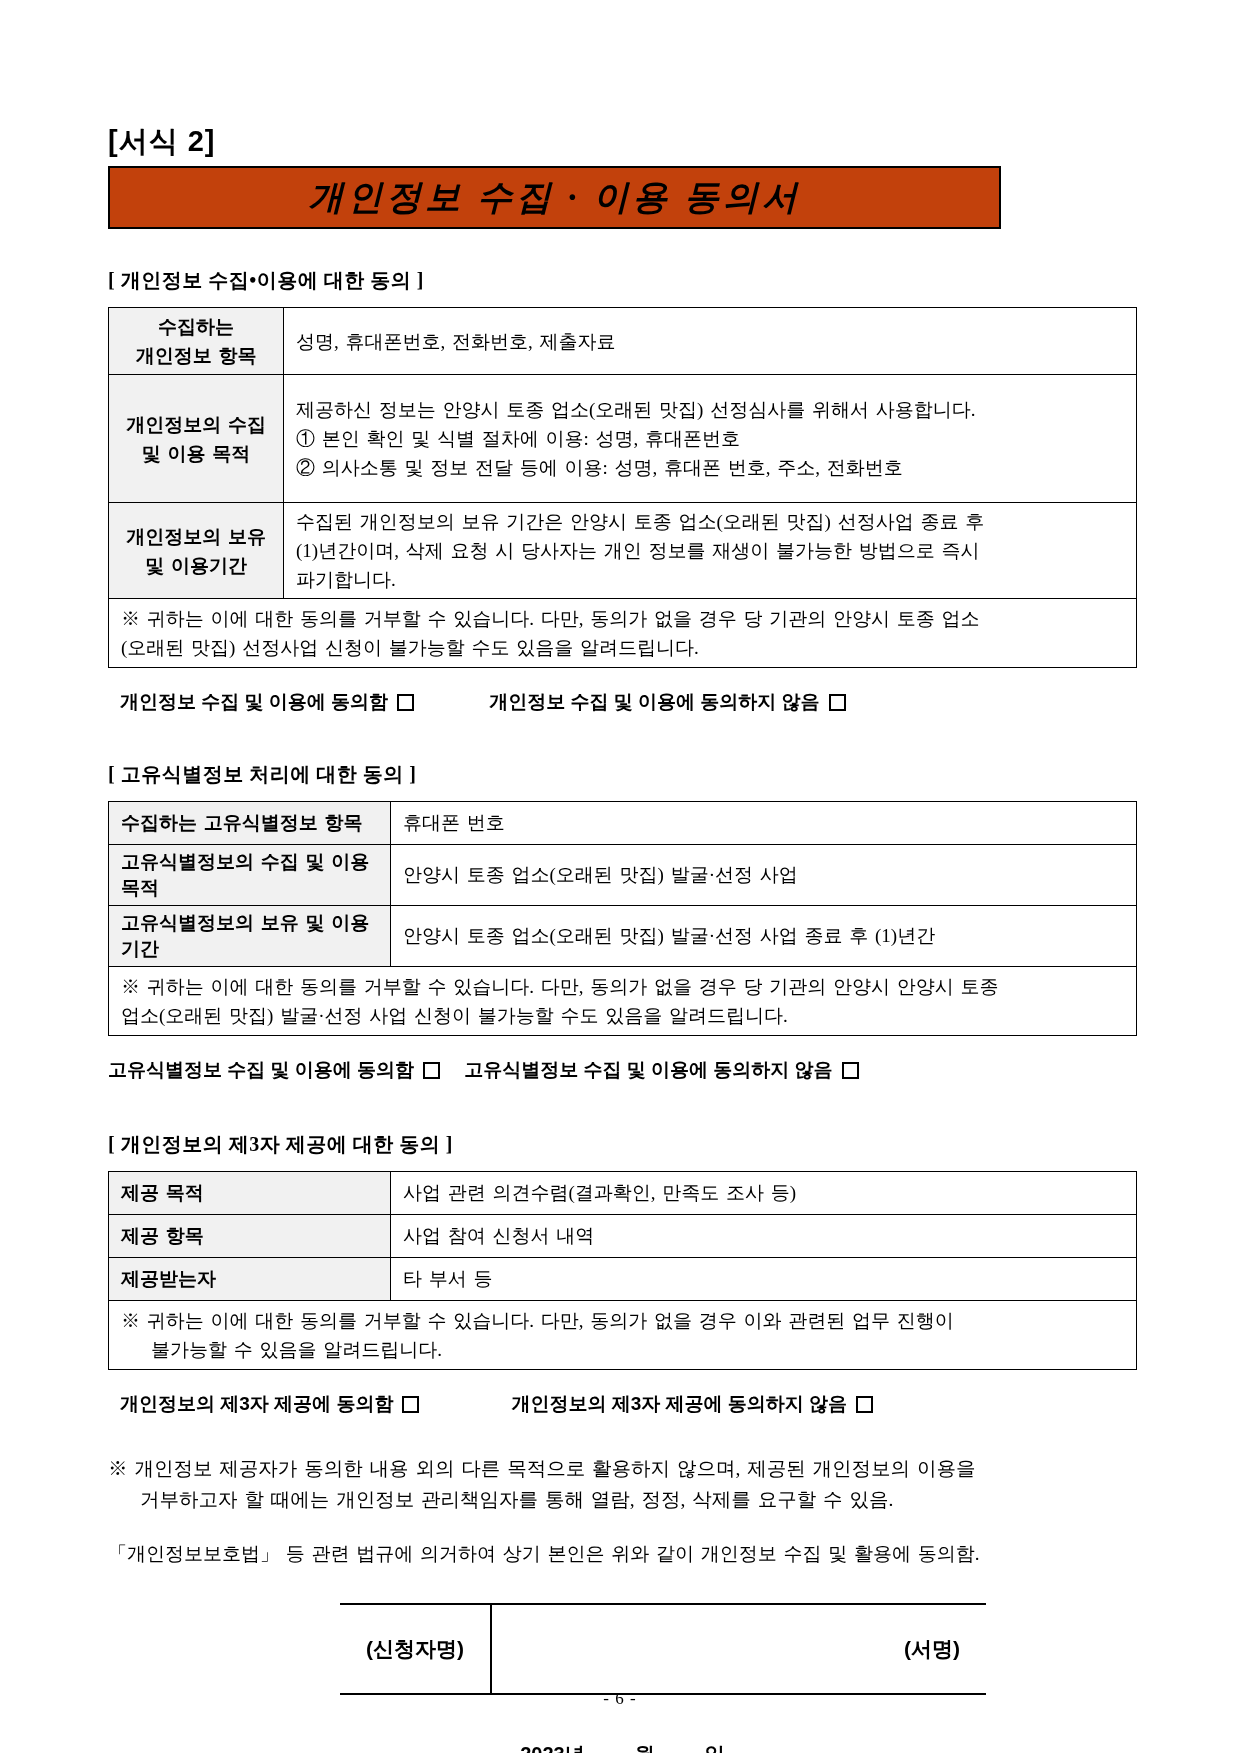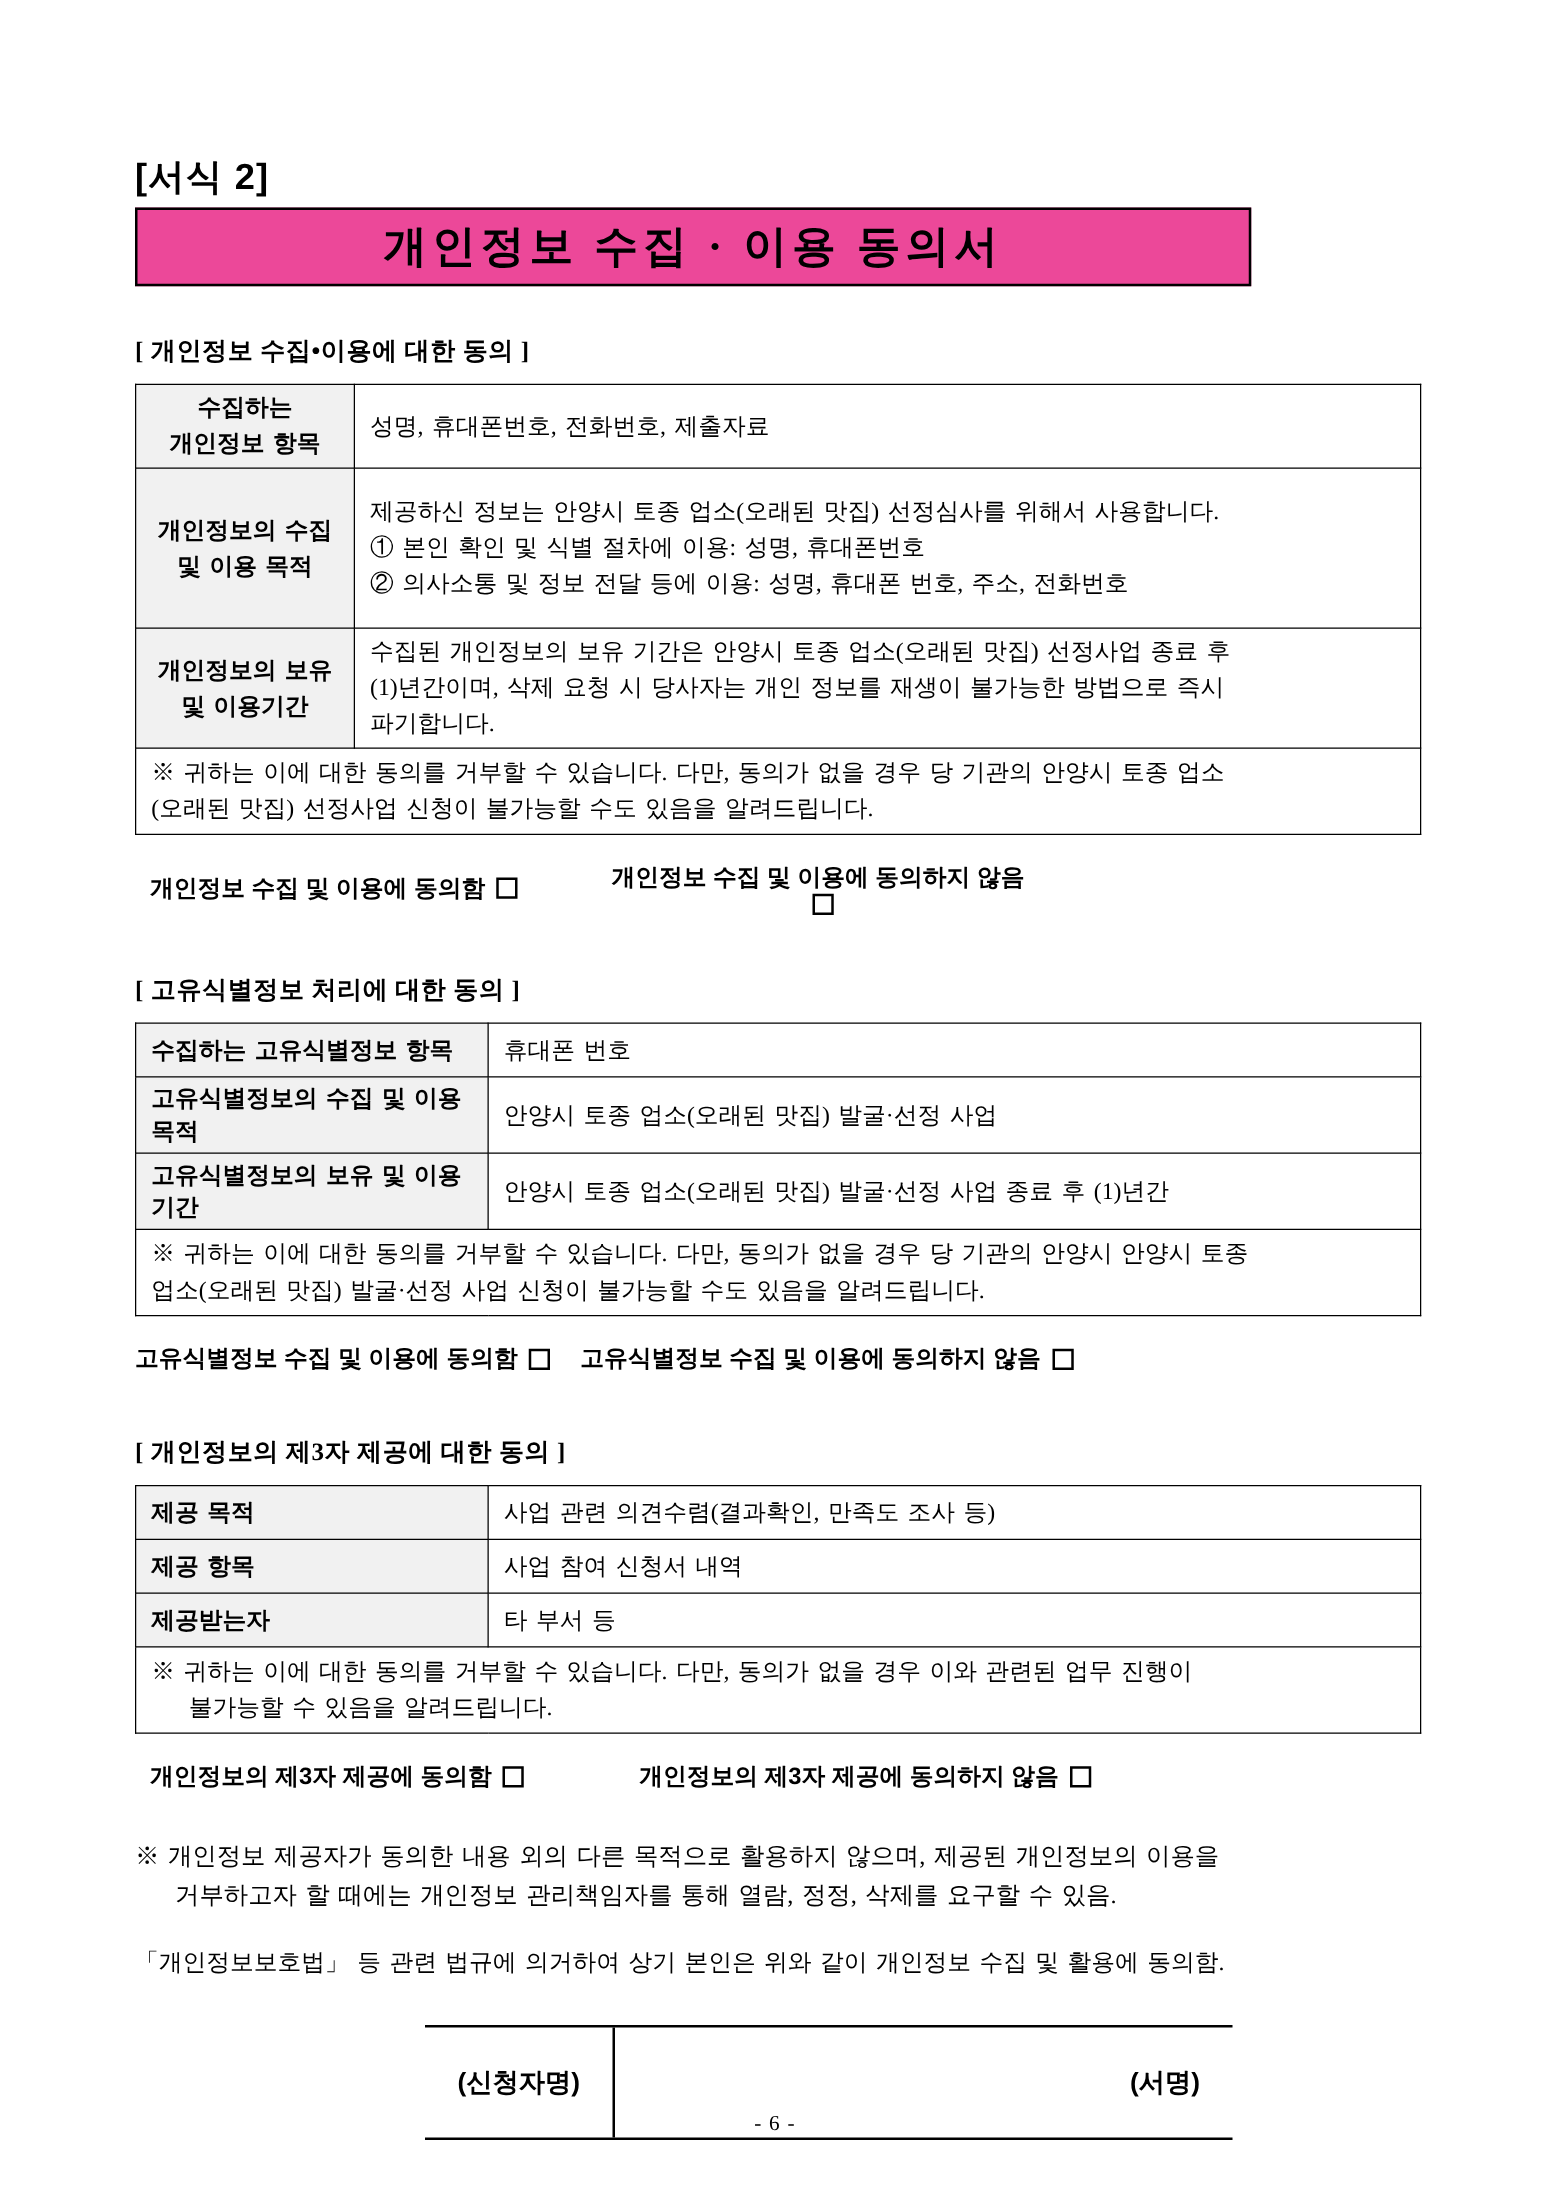--- a/index.html
+++ b/index.html
@@ -10,22 +10,22 @@
     font-family:"Liberation Serif","DejaVu Serif",serif;
     overflow:hidden;
   }
   .content { padding:122px 103px 0 108px; }
 
   .form-label {
     font-family:"Liberation Sans","DejaVu Sans",sans-serif;
     font-size:29px; font-weight:bold; letter-spacing:1px; margin-bottom:4px;
   }
   .title-box {
-    width:893px; height:63px; border:2.5px solid #000; background:#ec4899;
-    display:flex; align-items:center; justify-content:center;
+    width:893px; height:63px; border:2.5px solid #000; background:#c2410c;
+    display:flex; align-items:center; justify-content:center;font-style:italic;
   }
   .title-box .title-text {
     font-size:35px; font-weight:bold; letter-spacing:4px;
   }
 
   .section-heading {
     font-size:20px; font-weight:bold; letter-spacing:0.5px;
   }
   .sh1 { margin-top:38px; }
   .sh2 { margin-top:46px; }
@@ -48,21 +48,21 @@
   td.note { padding:5px 12px; background:#fff; }
   td.note div { line-height:29px; }
   td.note.hang div + div { padding-left:30px; }
 
   .consent-row {
     display:flex; align-items:center; margin-top:21px;
     font-family:"Liberation Sans","DejaVu Sans",sans-serif;
     font-size:19px; font-weight:bold;
   }
   .consent-row .consent-item { display:flex; align-items:center; }
-  .cr1 { padding-left:12px; } .cr1 .consent-item + .consent-item { margin-left:75px;flex-direction:column; }
+  .cr1 { padding-left:12px; } .cr1 .consent-item + .consent-item { margin-left:75px; }
   .cr2 { padding-left:0; }  .cr2 .consent-item + .consent-item { margin-left:24px; }
   .cr3 { padding-left:12px; } .cr3 .consent-item + .consent-item { margin-left:92px; }
   .checkbox {
     display:inline-block; width:17px; height:17px; border:2px solid #000;
     margin-left:9px; background:#fff;
   }
 
   .final-note { margin-top:36px; font-size:19.5px; word-spacing:2px; }
   .final-note div { line-height:31px; }
   .final-note div + div { padding-left:32px; }

